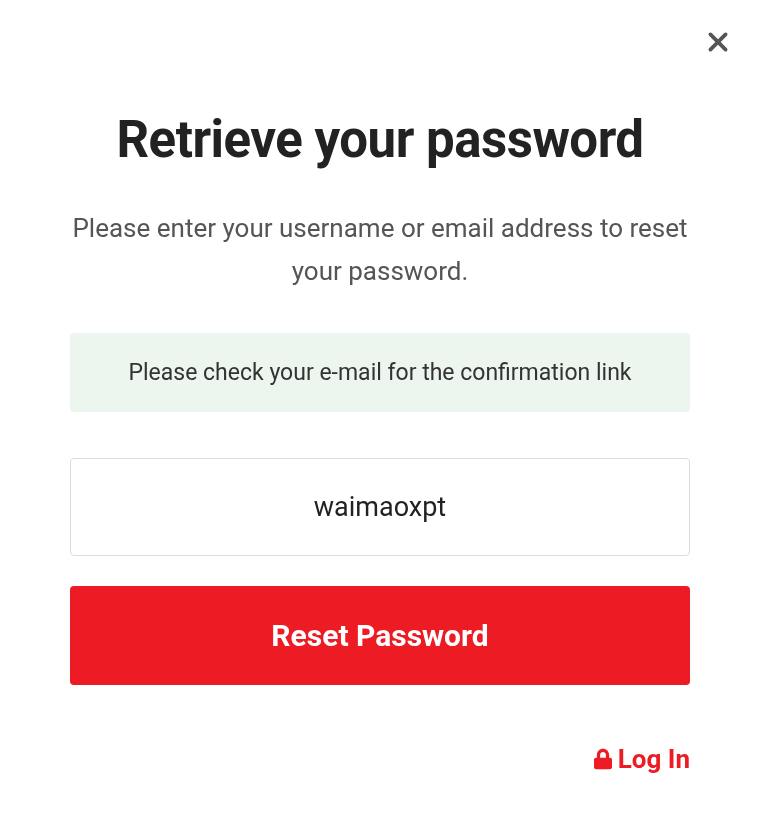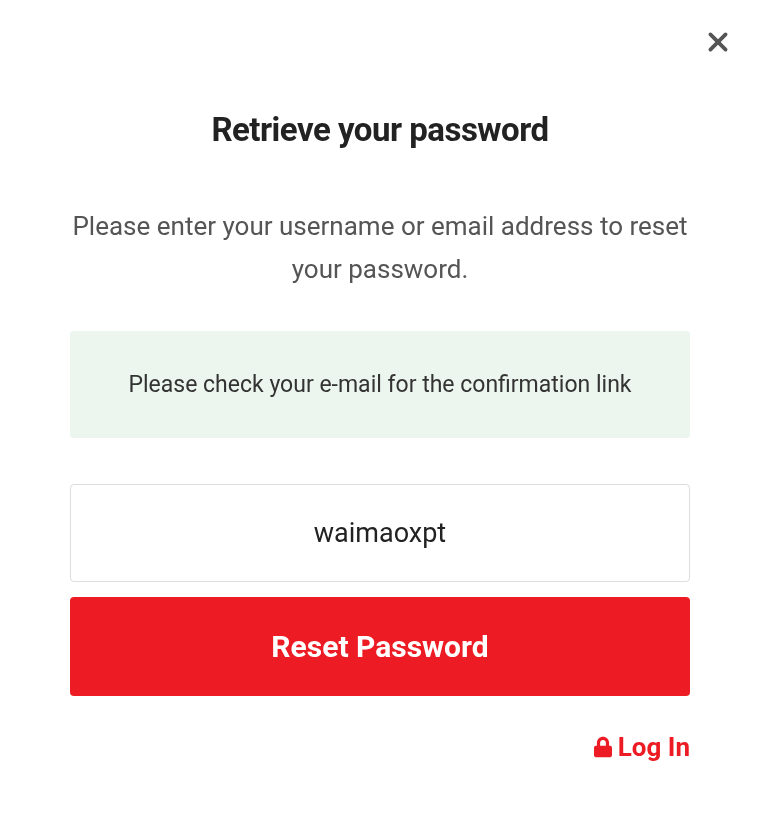--- a/index.html
+++ b/index.html
@@ -28,69 +28,69 @@
     }
     .close-btn svg {
       width: 26px;
       height: 26px;
     }
     .container {
       padding: 110px 70px 0 70px;
       text-align: center;
     }
     .title {
-      font-size: 33px;
+      font-size: 51px;
       font-weight: 700;
       color: #222;
-      margin-bottom: 56px;
+      margin-bottom: 38px;
       letter-spacing: -0.5px;
     }
     .subtitle {
       font-size: 26px;
       color: #555;
       line-height: 1.65;
       margin-bottom: 40px;
       font-weight: 400;
     }
     .alert {
       background: #ecf6ee;
       color: #333;
       font-size: 23px;
-      padding: 40px 20px;
+      padding: 26px 20px;
       border-radius: 4px;
       margin-bottom: 46px;
       font-weight: 400;
     }
     .input-field {
       width: 100%;
       font-size: 27px;
       padding: 32px 20px;
       border: 1px solid #ddd;
       border-radius: 4px;
       text-align: center;
       color: #222;
-      margin-bottom: 15px;
+      margin-bottom: 30px;
       font-family: inherit;
       outline: none;
     }
     .reset-btn {
       width: 100%;
       background: #ed1b24;
       color: #ffffff;
       font-size: 30px;
       font-weight: 700;
       padding: 32px 26px;
       border: none;
       border-radius: 4px;
       cursor: pointer;
       font-family: inherit;
     }
     .login-link {
       position: absolute;
-      bottom: 68px;
+      bottom: 56px;
       right: 70px;
       color: #ed1b24;
       font-size: 26px;
       font-weight: 700;
       text-decoration: none;
       cursor: pointer;
       display: flex;
       align-items: center;
       gap: 6px;
     }

